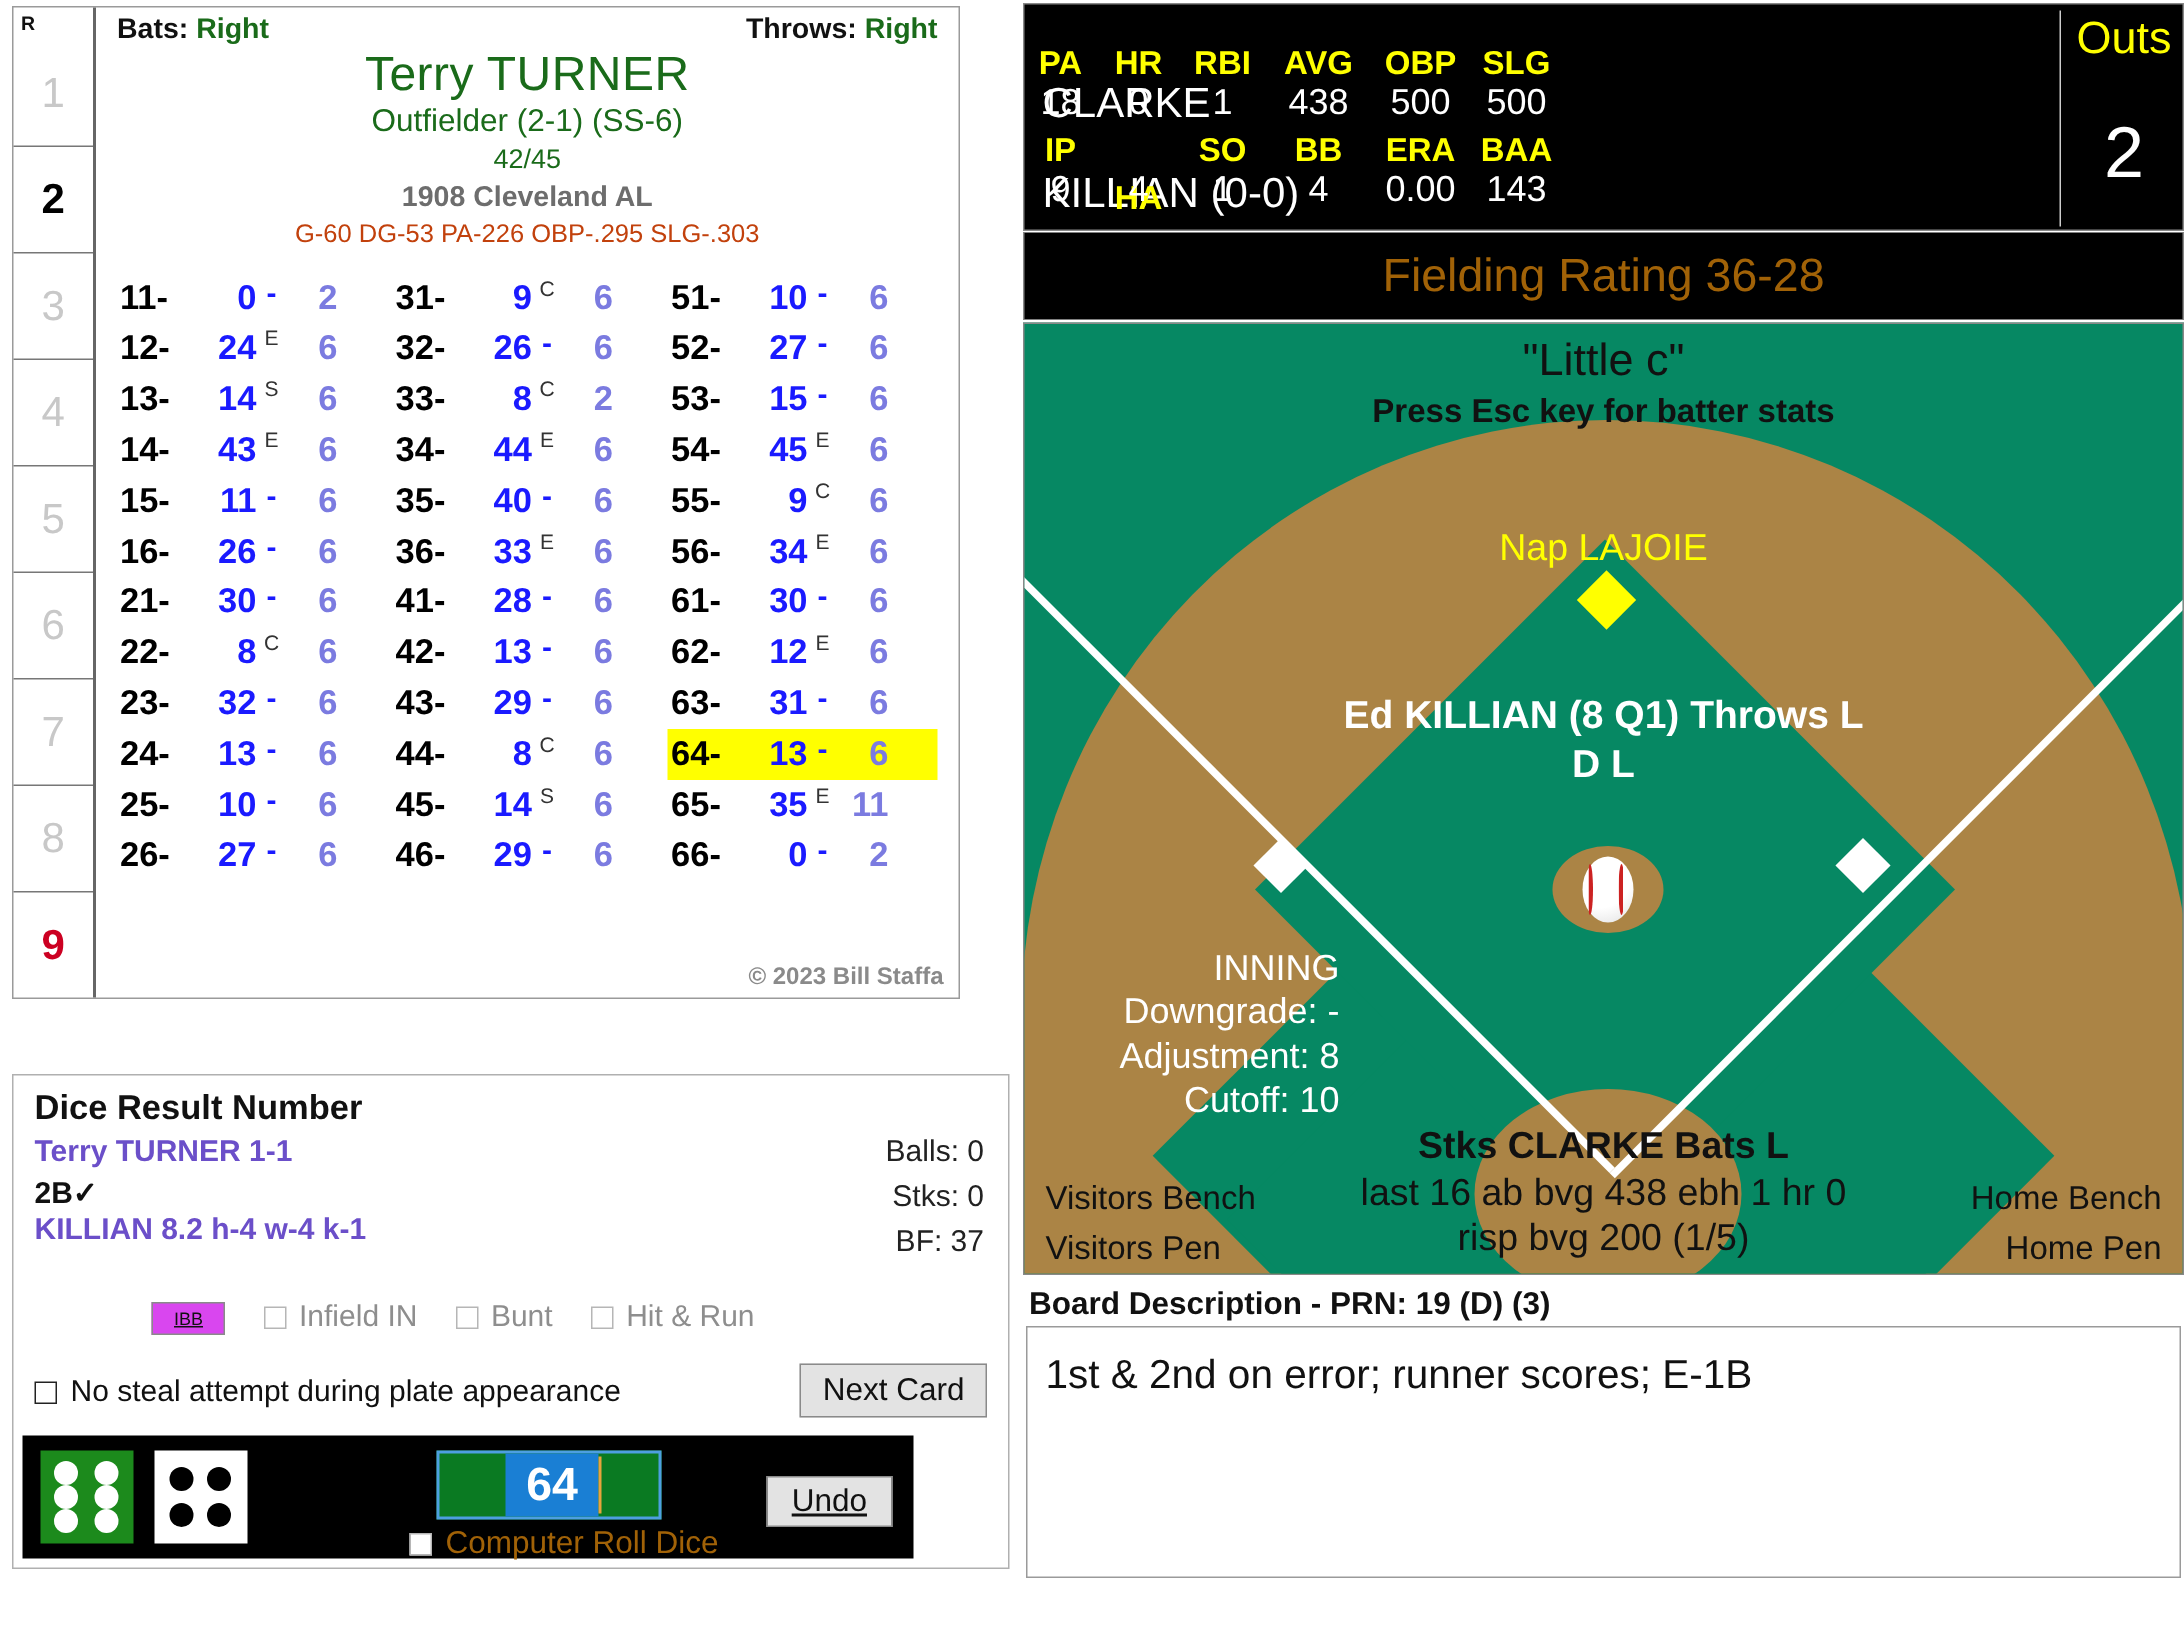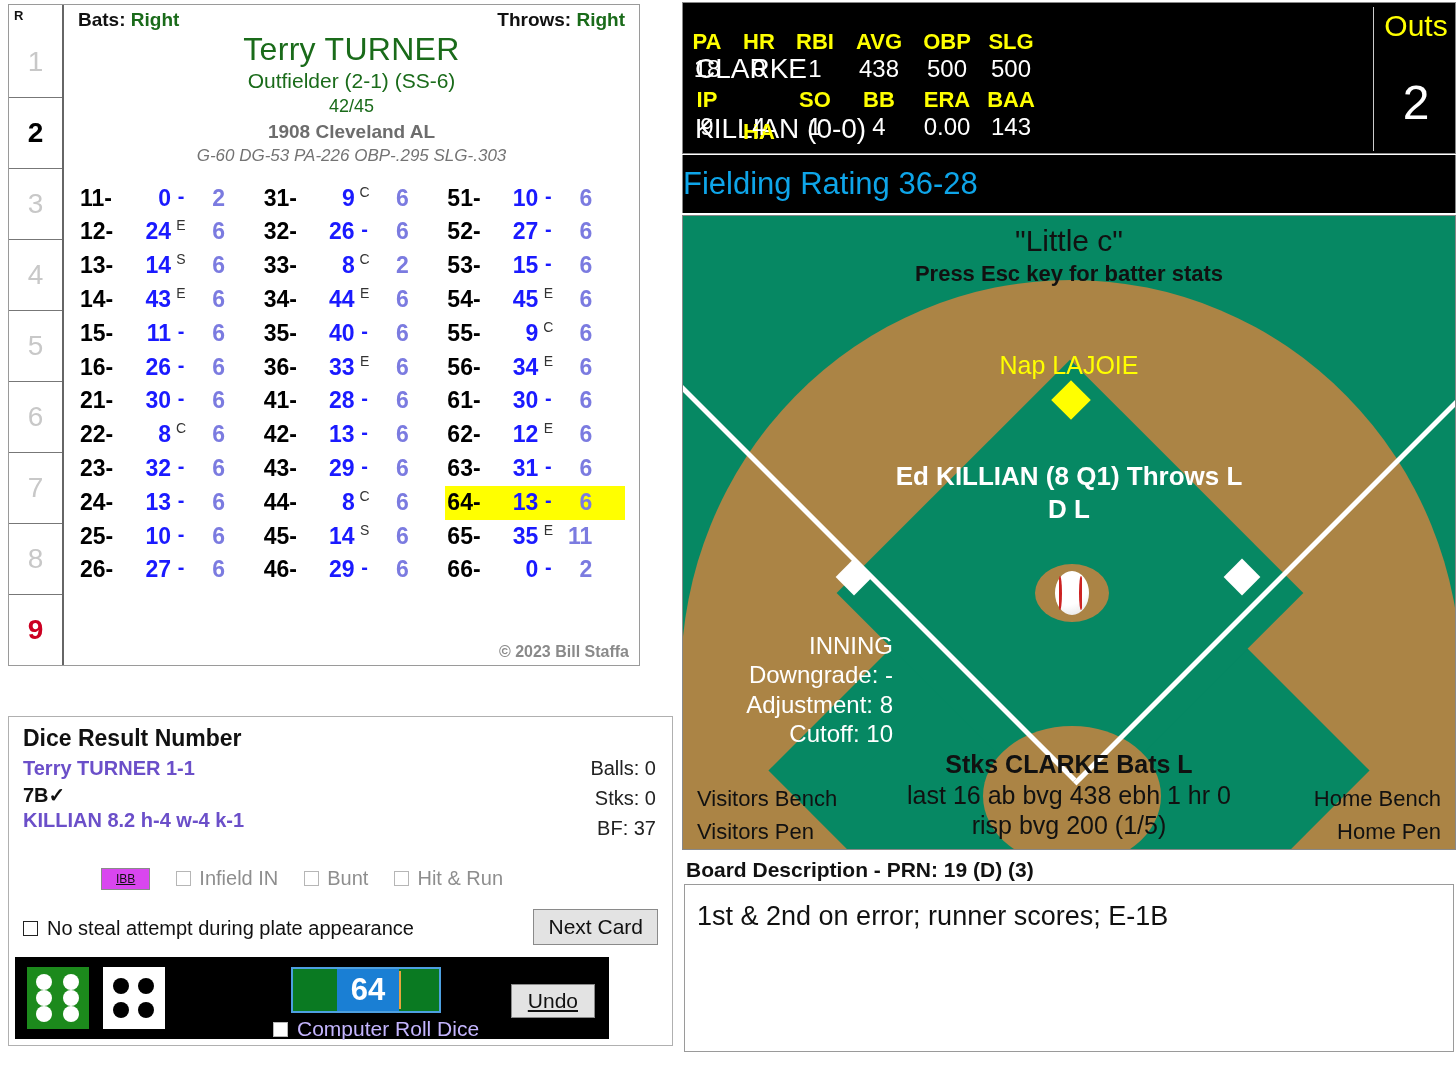--- a/index.html
+++ b/index.html
@@ -23,21 +23,21 @@
   #card-body { flex:1; position:relative; padding:4px 8px 0 8px; }
   .bt-row { display:flex; justify-content:space-between; font-size:19px;
             font-weight:bold; color:#111; padding:0 6px; }
   .bt-row .val { color:#1a6b1a; }
   .pname { text-align:center; font-size:32px; color:#1a6b1a; line-height:1.05;
            margin-top:2px; letter-spacing:.3px; }
   .ppos { text-align:center; font-size:21px; color:#1a6b1a; margin-top:2px; }
   .pnum { text-align:center; font-size:18px; color:#1a6b1a; margin-top:3px; }
   .pteam { text-align:center; font-size:19px; color:#6d6d6d; font-weight:bold;
            margin-top:4px; }
-  .pstats { text-align:center; font-size:17px; color:#737373; margin-top:3px;font-style:italic; }
+  .pstats { text-align:center; font-size:17px; color:#c2410c; margin-top:3px; }
 
   #grid { display:flex; margin-top:16px; padding:0 6px; gap:4px; }
   .gcol { flex:1; }
   .grow { display:flex; align-items:flex-start; font-size:23px; line-height:1.47;
           padding:0 2px; }
   .grow .k    { color:#000; font-weight:bold; width:47px; text-align:left; }
   .grow .r    { color:#1a1aff; font-weight:bold; width:44px; text-align:right; }
   .grow .f    { color:#333; font-size:14px; width:20px; text-align:center; }
   .grow .f.dash { color:#1a1aff; font-size:20px; font-weight:bold; }
   .grow .n    { color:#7b7be0; font-weight:bold; width:34px; text-align:right; }
@@ -81,41 +81,41 @@
   .pip { position:absolute; width:16px; height:16px; border-radius:50%; }
   .pip.w { background:#fff; } .pip.b { background:#000; }
   #roll-box { position:absolute; left:276px; top:10px; width:150px; height:46px;
               background:#0a7a22; border:2px solid #4d9fe0; }
   #roll-sel { position:absolute; left:44px; top:0; width:62px; height:42px;
               background:#1a7fd4; color:#fff; font-size:31px; font-weight:bold;
               text-align:center; line-height:42px; }
   #roll-sel::after { content:""; position:absolute; right:-2px; top:2px; width:2px;
                      height:38px; background:#e8a33d; }
   #crd-row { position:absolute; left:258px; top:60px; display:flex; align-items:center;
-             gap:9px; font-size:21px; color:#c4b5fd; }
+             gap:9px; font-size:21px; color:#a16207; }
   #undo-btn { position:absolute; right:14px; top:27px; border:1px solid #8a8a8a;
               background:#e3e3e3; font-size:21px; padding:4px 16px; color:#111; }
 
   
   #sb { position:absolute; left:682px; top:2px; width:774px; height:152px;
         background:#000; border:1px solid #888; }
   #sb-left { position:absolute; left:12px; top:0; width:600px; height:100%; }
   .sb-name { position:absolute; left:0; color:#fff; font-size:28px; }
   .sb-hdr  { position:absolute; color:#ffff00; font-size:22px; font-weight:bold;
              text-align:center; }
   .sb-val  { position:absolute; color:#fff; font-size:24px; text-align:center; }
   #outs-div { position:absolute; left:690px; top:4px; width:1px; height:144px;
               background:#ccc; }
   #outs-lbl { position:absolute; left:692px; top:6px; width:82px; text-align:center;
               color:#ffff00; font-size:30px; }
   #outs-val { position:absolute; left:692px; top:72px; width:82px; text-align:center;
               color:#fff; font-size:48px; }
 
   #frat { position:absolute; left:682px; top:155px; width:774px; height:58px;
-          background:#000; color:#0ea5e9; font-size:31px; text-align:left;
+          background:#000; color:#a16207; font-size:31px; text-align:center;
           line-height:58px; border-left:1px solid #888; border-right:1px solid #888; }
 
   
   #field { position:absolute; left:682px; top:215px; width:774px; height:635px;
            background:#068863; overflow:hidden; border:1px solid #888; }
   #outfield-arc { position:absolute; left:-2px; top:64px; width:780px; height:640px;
                   background:#ab8445; border-radius:50% 50% 0 0 / 62% 62% 0 0; }
   .cut { position:absolute; background:#068863; }
   #cut-left  { left:-20px; top:300px; width:360px; height:420px; transform:rotate(-45deg);
                transform-origin:100% 0; }
@@ -434,21 +434,21 @@
           </div>
         </div>
 
       <div class="copyright">© 2023 Bill Staffa</div>
     </div>
   </div>
 
   <div id="dice-panel">
     <div id="drn-title">Dice Result Number</div>
     <div class="dl1">Terry TURNER  1-1</div>
-    <div class="dl2">7B✓</div>
+    <div class="dl2">2B✓</div>
     <div class="dl3">KILLIAN  8.2  h-4  w-4  k-1</div>
 
     <div class="cnt" style="top:40px">Balls: 0</div>
     <div class="cnt" style="top:70px">Stks: 0</div>
     <div class="cnt" style="top:100px">BF: 37</div>
 
     <div id="opt-row">
       <div class="btn"><span class="u">IBB</span></div>
       <label class="cb-lbl">
         <span class="cbox"></span>

